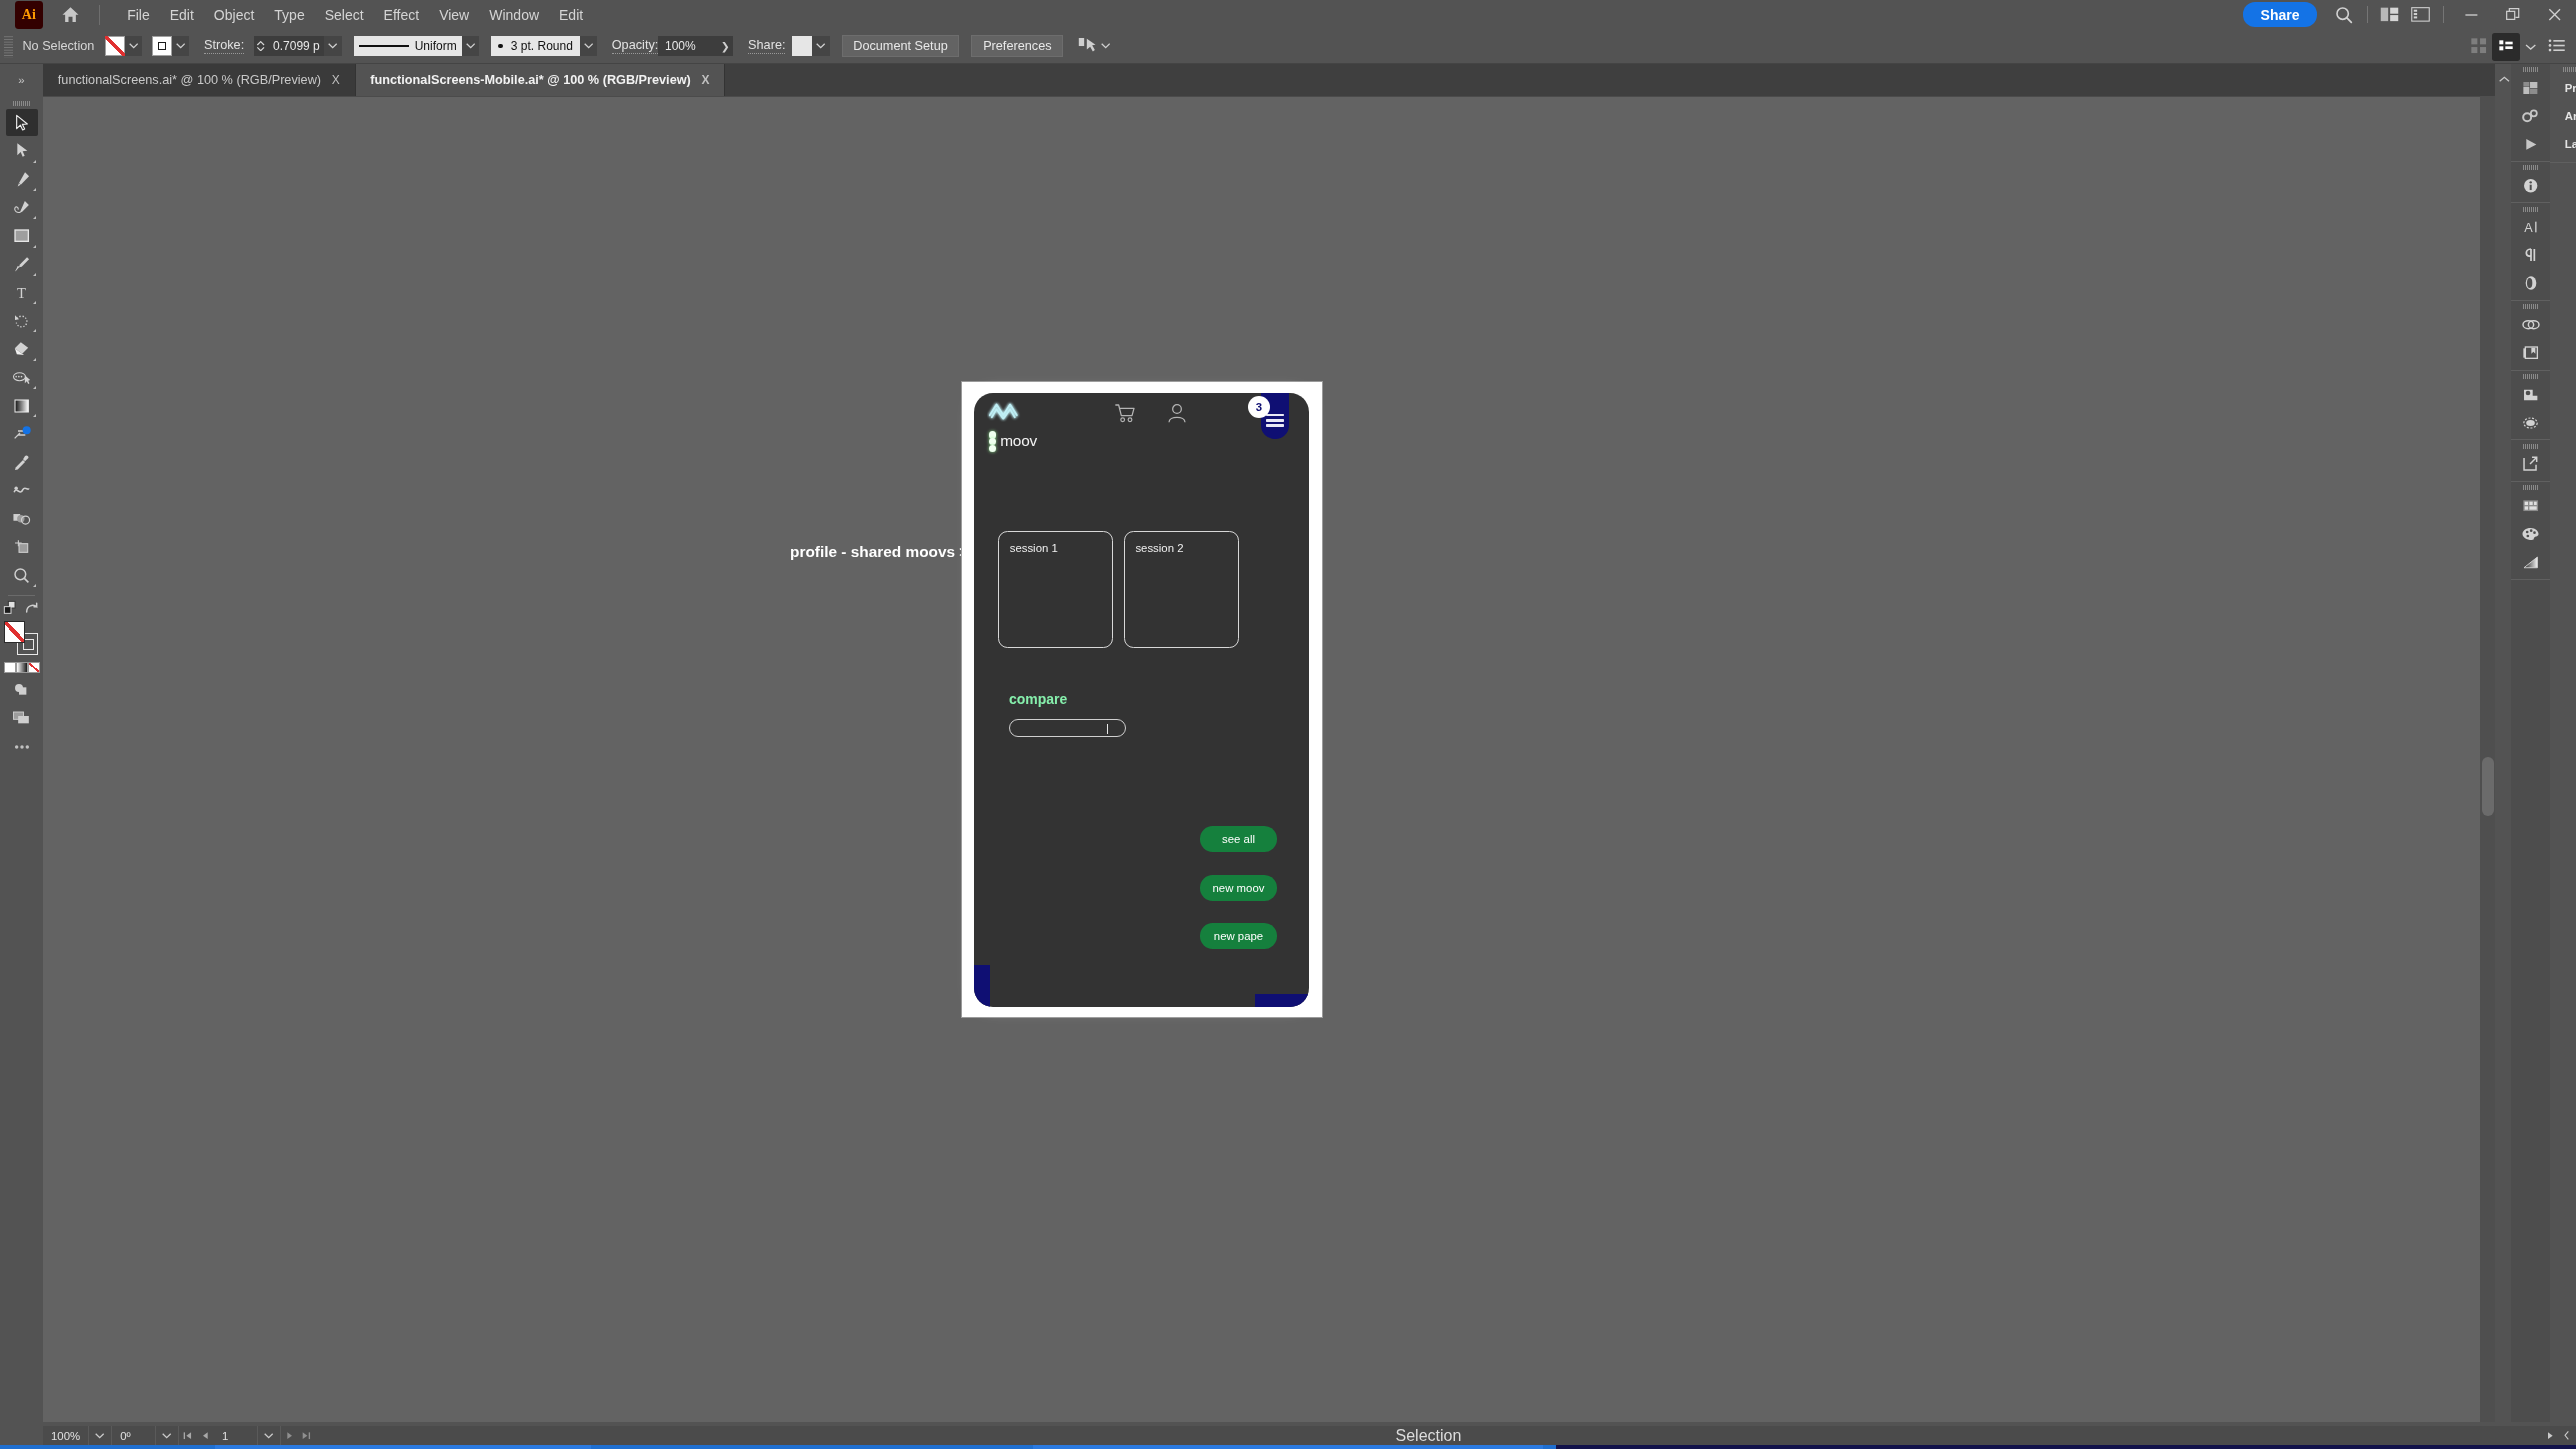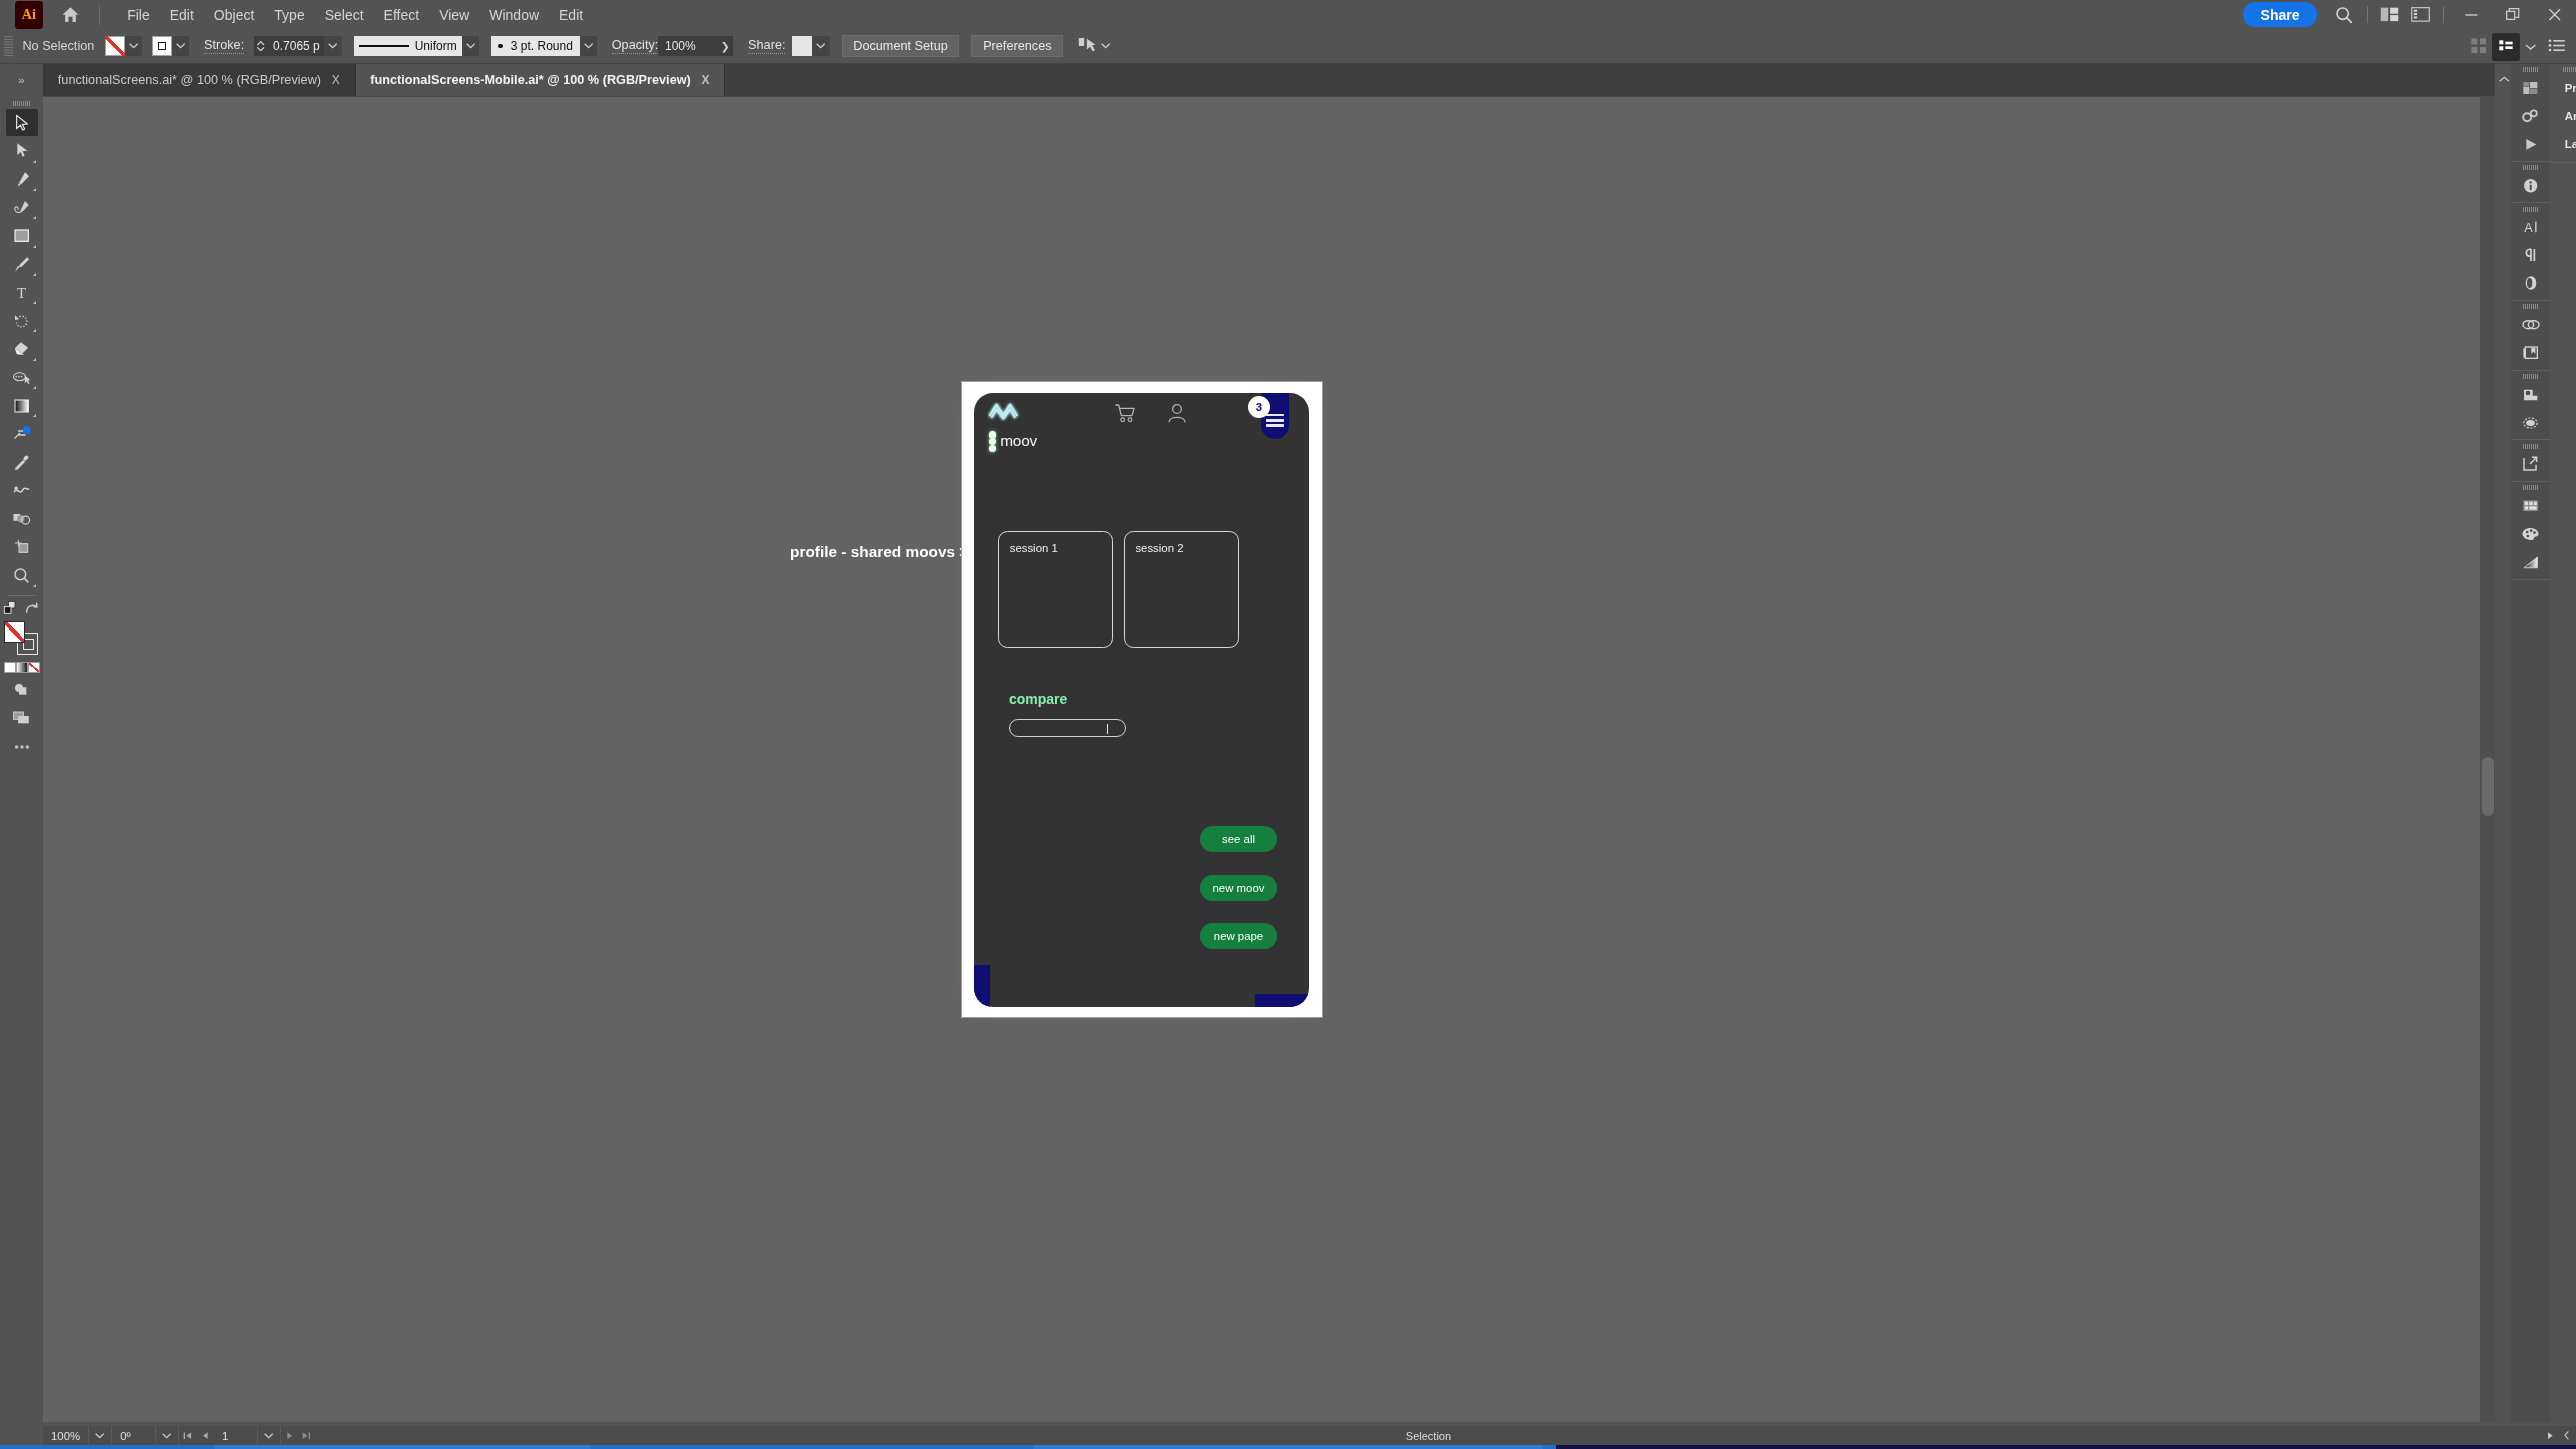--- a/index.html
+++ b/index.html
@@ -427,21 +427,21 @@
   }
   .sb-chev {
     width: 23px; height: 19px; display: flex; align-items: center; justify-content: center;
     color: #cacaca; cursor: pointer; border-right: 0.7px solid #5a5a5a;
   }
   .sb-nav {
     width: 17.4px; height: 19px; display: flex; align-items: center; justify-content: center;
     color: #a8a8a8; cursor: pointer; font-size: 9.4px;
   }
   .sb-status {
-    flex: 1; text-align: center; color: #dcdcdc; font-size: 11px;
+    flex: 1; text-align: center; color: #dcdcdc; font-size: 16px;
   }
   .taskbar-line {
     position: absolute; bottom: 0; left: 0; width: 2576px; height: 4px;
     background: #1f6fd0;
   }
   .taskbar-line i { position:absolute; top:0; height:4px; display:block; }
 </style>
 </head>
 <body>
 
@@ -532,21 +532,21 @@
 
   <div class="stroke-label">Stroke:</div>
   <div class="spin">
     <svg width="9.4" height="5.4" viewBox="0 0 14 8">
         <polyline points="2,6 7,1 12,6" fill="none" stroke="#d8d8d8" stroke-width="1.8"></polyline>
       </svg>
     <svg width="9.4" height="5.4" viewBox="0 0 14 8">
         <polyline points="2,2 7,7 12,2" fill="none" stroke="#d8d8d8" stroke-width="1.8"></polyline>
       </svg>
   </div>
-  <div class="num-field">0.7065 p</div>
+  <div class="num-field">0.7099 p</div>
   <div class="chev">
     <svg width="9.4" height="6" viewBox="0 0 14 9">
         <polyline points="1,1 7,7 13,1" fill="none" stroke="#d0d0d0" stroke-width="2"></polyline>
       </svg>
   </div>
 
   <div class="profile-field">
     <span class="profile-line"></span>
     <span>Uniform</span>
   </div>

